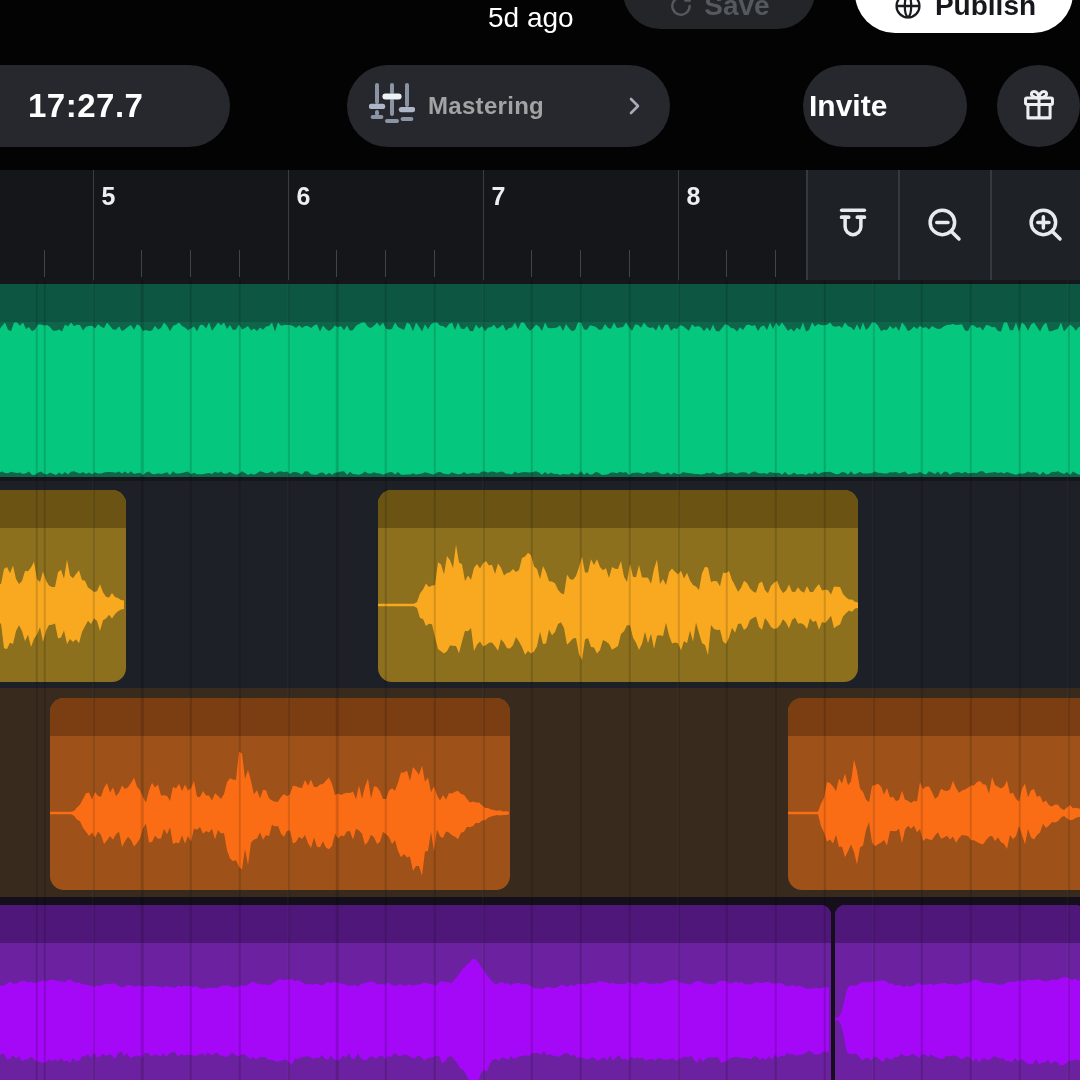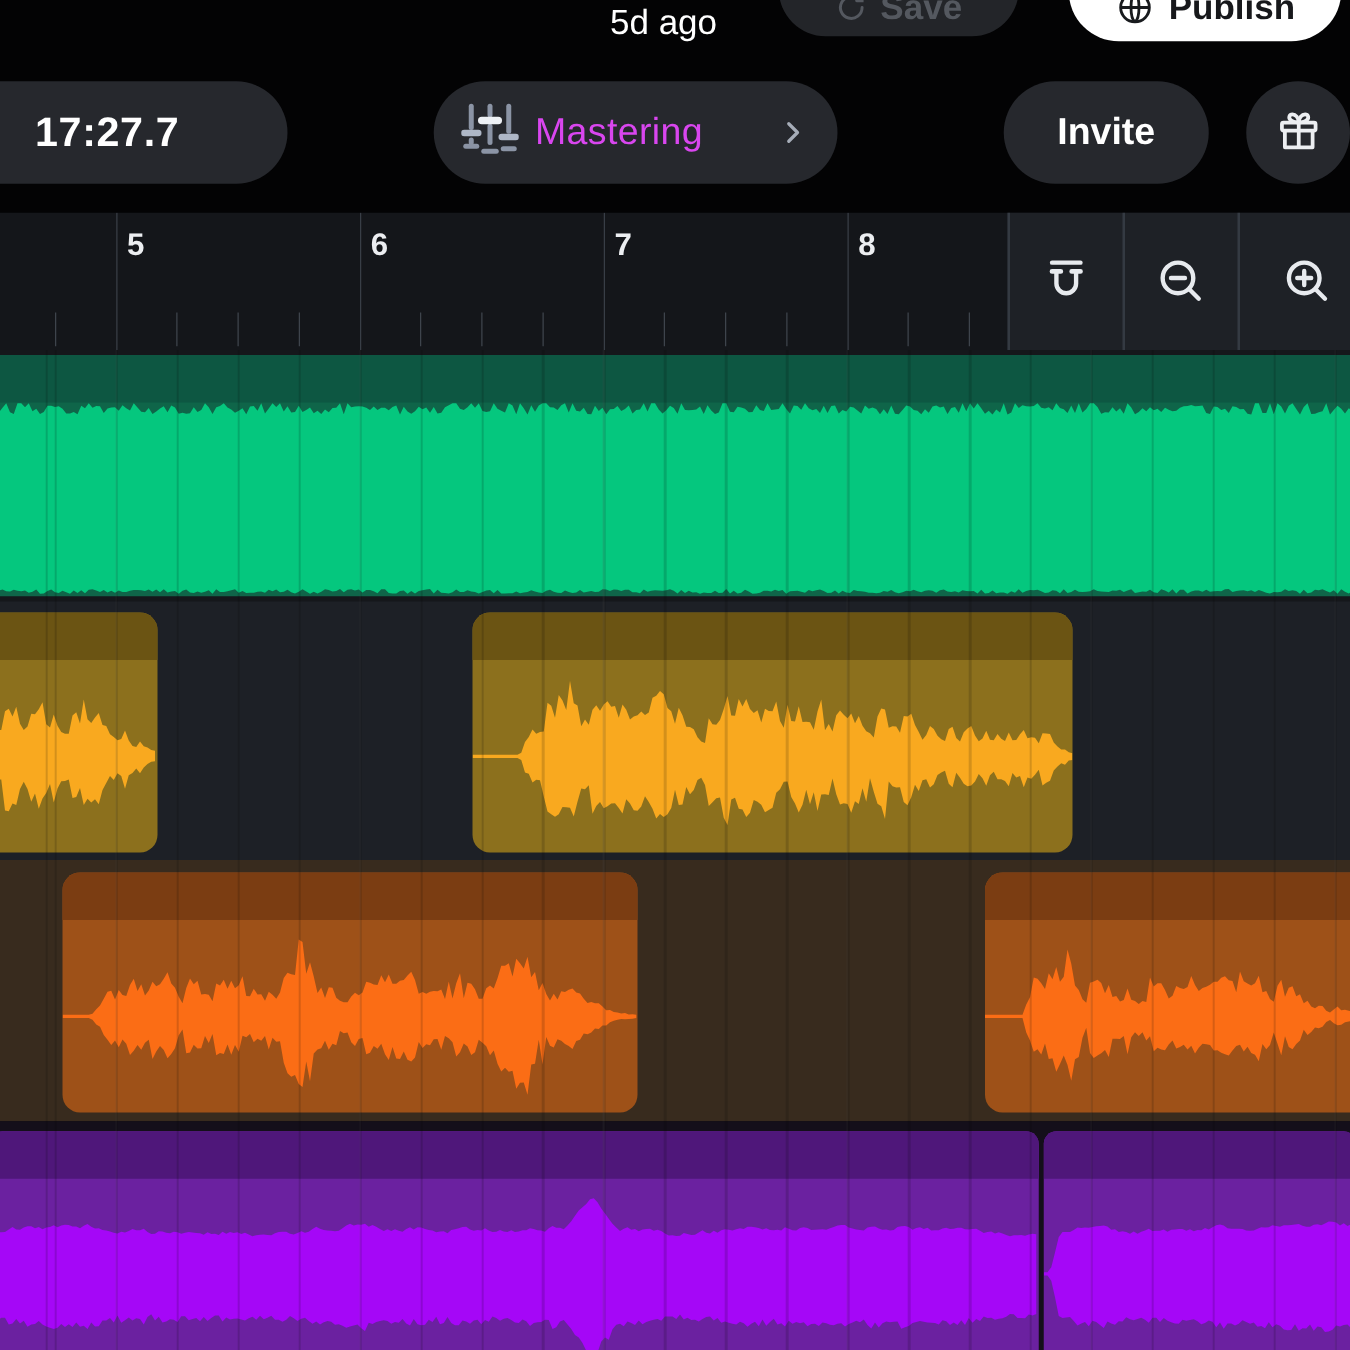--- a/index.html
+++ b/index.html
@@ -15,23 +15,23 @@
              justify-content:center;gap:10px;padding-top:30px;box-sizing:border-box;}
   .save-pill .lbl{font-size:28px;font-weight:700;color:#54585f;}
   .publish-pill{left:855px;top:-48px;width:218px;height:81px;border-radius:40px;background:#ffffff;
                 justify-content:center;gap:11px;padding-top:28px;box-sizing:border-box;}
   .publish-pill .lbl{font-size:28px;font-weight:700;color:#17181b;}
 
   
   .timer-pill{left:-42px;top:65px;width:272px;height:82px;padding-left:70px;box-sizing:border-box;}
   .timer-pill .lbl{font-size:33px;font-weight:700;color:#fff;letter-spacing:0.5px;}
   .mastering-pill{left:347px;top:65px;width:323px;height:82px;padding:0 24px 0 22px;box-sizing:border-box;gap:13px;}
-  .mastering-pill .lbl{font-size:30px;font-weight:400;color:#d946ef;letter-spacing:0.3px;}
+  .mastering-pill .lbl{font-size:24px;font-weight:700;color:#a3a3a3;letter-spacing:0.3px;}
   .mastering-pill .chev{margin-left:auto;display:flex;}
-  .invite-pill{left:803px;top:65px;width:164px;height:82px;justify-content:center;}
+  .invite-pill{left:803px;top:65px;width:164px;height:82px;}
   .invite-pill .lbl{font-size:30px;font-weight:700;color:#fff;}
   .gift-btn{left:997px;top:65px;width:83px;height:82px;border-radius:50%;justify-content:center;}
 
   
   .ruler{position:absolute;left:0;top:170px;width:1080px;height:110px;background:#14161a;z-index:4;}
   .ruler-ticks{position:absolute;left:0;top:0;width:806px;height:110px;overflow:hidden;}
   .major-line{position:absolute;top:0;bottom:0;width:1px;background:#383e46;}
   .minor-tick{position:absolute;bottom:3px;height:27px;width:1px;background:#3e444c;}
   .ruler-label{position:absolute;top:12px;font-size:25px;font-weight:700;color:#eceef1;}
   .ruler-toolbar{position:absolute;left:806px;top:0;width:274px;height:110px;background:#1e2126;

